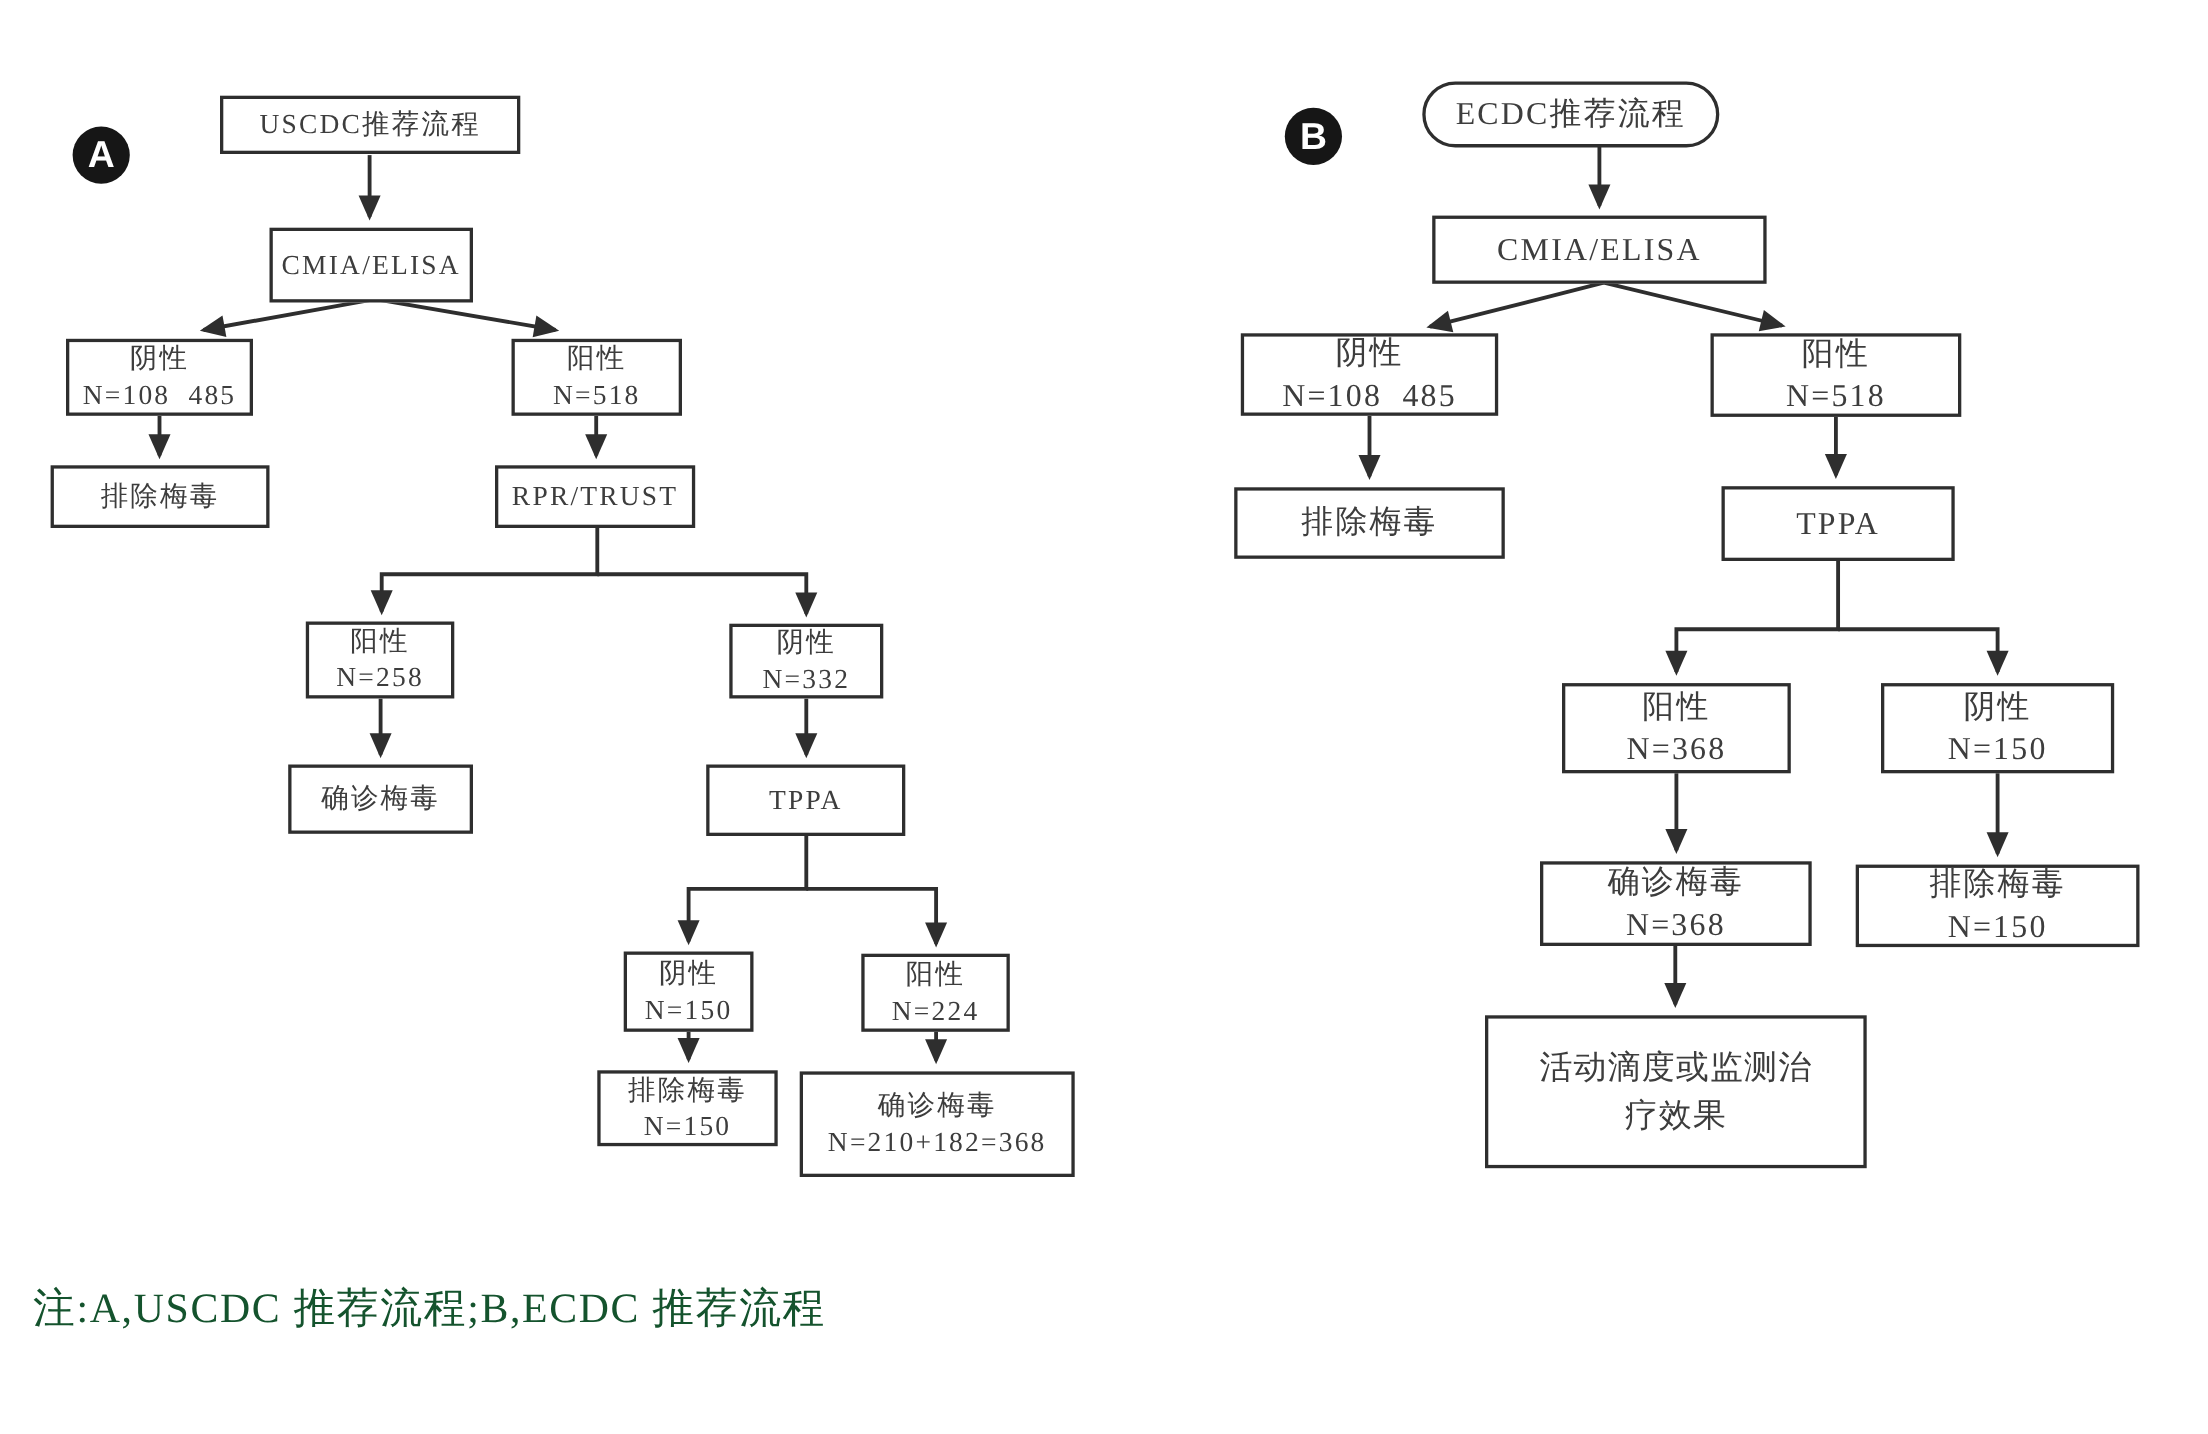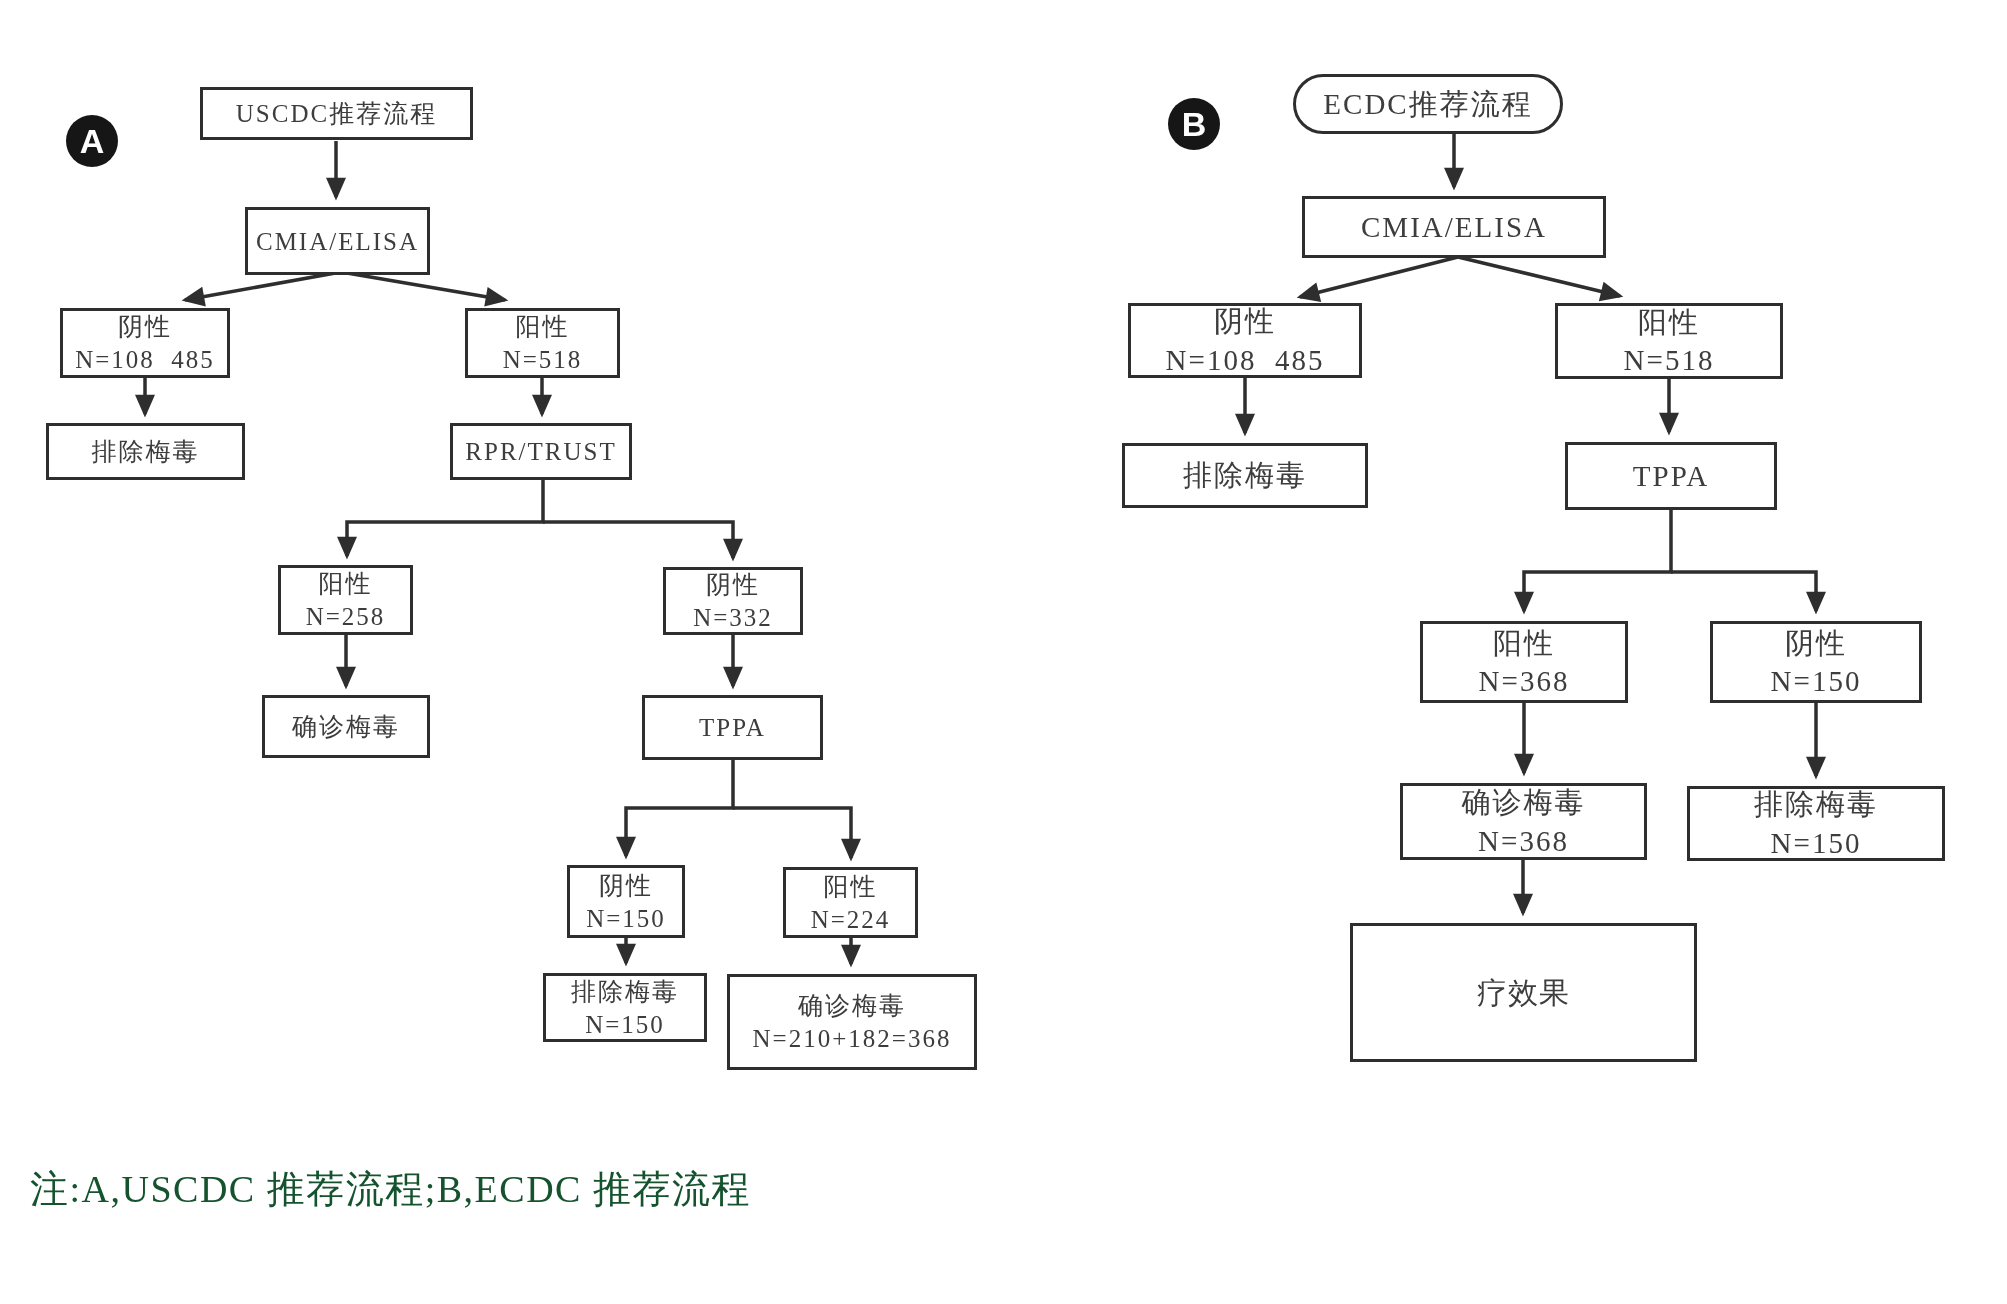--- a/index.html
+++ b/index.html
@@ -173,17 +173,18 @@
   </div>
   <div class="node pb" id="b-conf">
     <div class="ln">确诊梅毒</div>
     <div class="ln">N=368</div>
   </div>
   <div class="node pb" id="b-excl2">
     <div class="ln">排除梅毒</div>
     <div class="ln">N=150</div>
   </div>
   <div class="node pb" id="b-rpr">
+    <div class="ln">活动滴度或监测治</div>
     <div class="ln">疗效果</div>
   </div>
 
   <div class="note">注:A,USCDC 推荐流程;B,ECDC 推荐流程</div>
 </div>
 
 </body></html>

